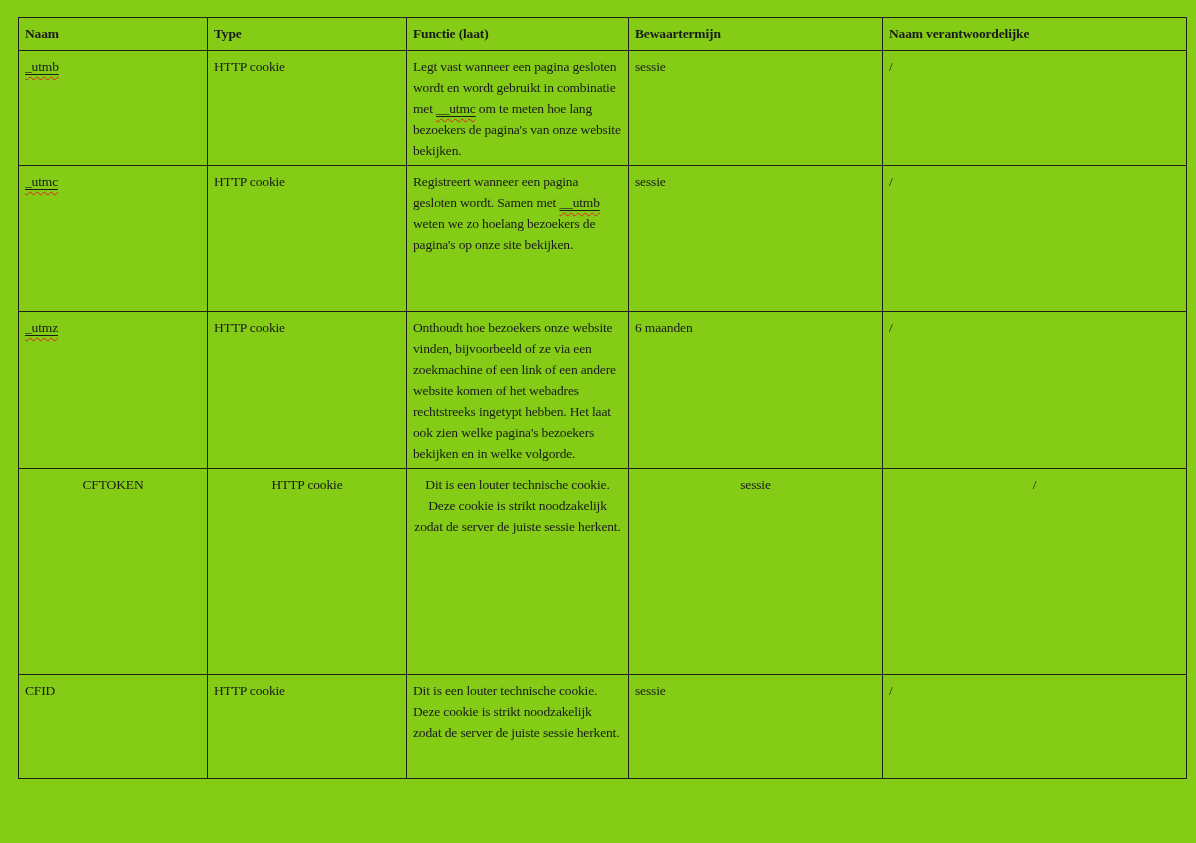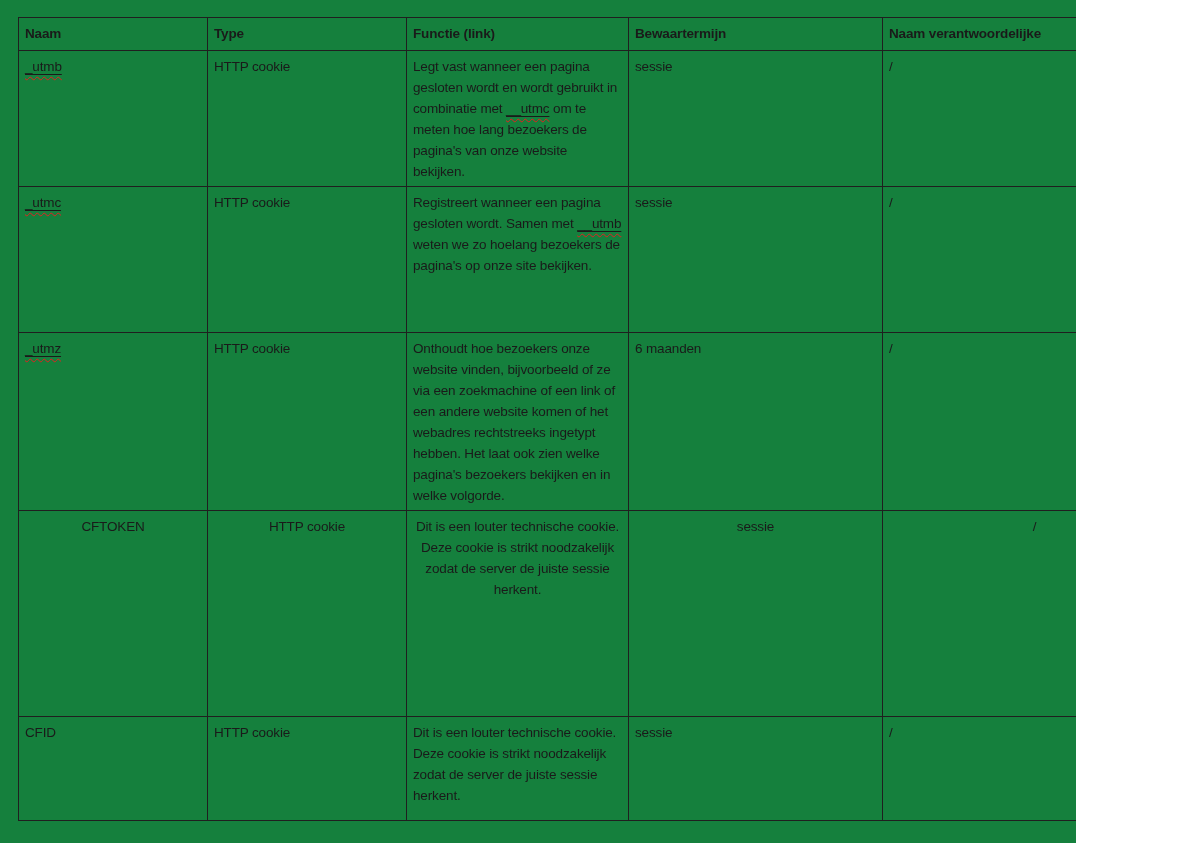--- a/index.html
+++ b/index.html
@@ -6,24 +6,25 @@
     margin: 0;
     padding: 0;
     background: #ffffff;
     width: 1196px;
     height: 843px;
     font-family: "Liberation Sans", "DejaVu Sans", sans-serif;
     color: #1a1a1a;
   }
   .page {
     position: relative;
-    width: 1076px;
+    width: 1196px;
     height: 843px;
-    background: #15803d;
+    background: #84cc16;
     overflow: hidden;
+    font-family: Liberation Serif, serif;
   }
   table.cookie-table {
     position: absolute;
     left: 18px;
     top: 17px;
     width: 1168px;
     border-collapse: collapse;
     table-layout: fixed;
   }
   table.cookie-table th,
@@ -74,21 +75,21 @@
       <col style="width:189px">
       <col style="width:199px">
       <col style="width:222px">
       <col style="width:254px">
       <col style="width:304px">
     </colgroup>
     <thead>
       <tr>
         <th>Naam</th>
         <th>Type</th>
-        <th>Functie (link)</th>
+        <th>Functie (laat)</th>
         <th>Bewaartermijn</th>
         <th>Naam verantwoordelijke</th>
       </tr>
     </thead>
     <tbody>
         <tr>
           <td><span class="squig"><span class="ul">_utmb</span></span></td>
           <td>HTTP cookie</td>
           <td>Legt vast wanneer een pagina gesloten wordt en wordt gebruikt in combinatie met <span class="squig"><span class="ul">__utmc</span></span> om te meten hoe lang bezoekers de pagina's van onze website bekijken.</td>
           <td>sessie</td>

